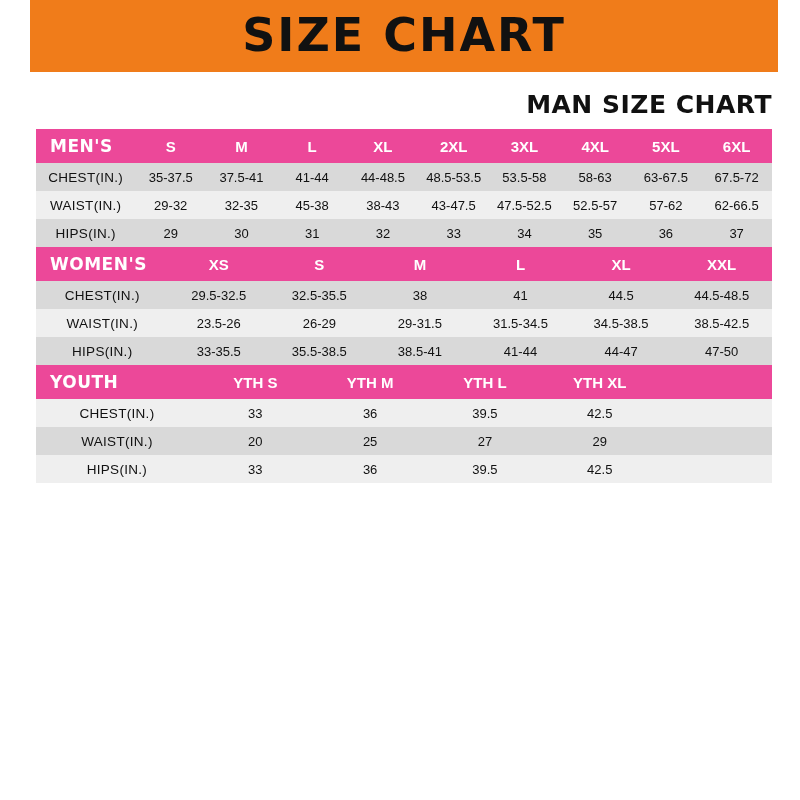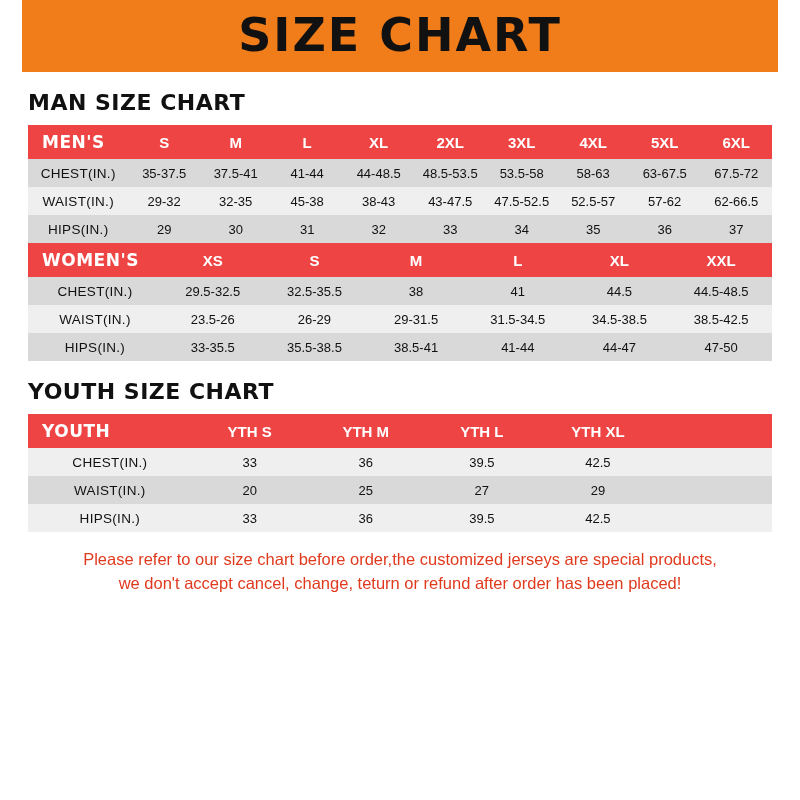--- a/index.html
+++ b/index.html
@@ -12,20 +12,21 @@
     background: #ffffff;
     font-family: "Liberation Sans", sans-serif;
     overflow: hidden;
   }
   .page {
     position: relative;
     width: 800px;
     height: 628px;
     background: #ffffff;
     box-sizing: border-box;
+    padding-left: 8px;
   }
   
   .header-band {
     position: relative;
     height: 72px;
     background: #f07c1a;
     display: flex;
     align-items: center;
     justify-content: center;
   }
@@ -52,44 +53,44 @@
     top: 0;
     width: 22px;
     height: 100%;
     background: #ffffff;
   }
   .content {
     padding: 0 28px;
     box-sizing: border-box;
   }
   .section-title {
-    text-align: left;
+    text-align: right;
     font-family: "DejaVu Sans", sans-serif;
     font-weight: bold;
-    font-size: 22px;
+    font-size: 25px;
     color: #111111;
     letter-spacing: 0.5px;
     margin: 18px 0 10px 0;
   }
   table.size-table {
     width: 100%;
     border-collapse: collapse;
     table-layout: fixed;
   }
   table.size-table th,
   table.size-table td {
     text-align: center;
     font-size: 13px;
     color: #111111;
     padding: 0;
     height: 28px;
     font-family: "Liberation Sans", sans-serif;
   }
   table.size-table thead tr {
-    background: #ef4444;
+    background: #ec4899;
     margin-top: 10px;
   }
   table.size-table thead th {
     color: #ffffff;
     font-weight: bold;
     font-size: 15px;
     height: 34px;
   }
   table.size-table thead th.corner {
     text-align: left;
@@ -254,21 +255,20 @@
           <td>33-35.5</td>
           <td>35.5-38.5</td>
           <td>38.5-41</td>
           <td>41-44</td>
           <td>44-47</td>
           <td>47-50</td>
         </tr>
       </tbody>
     </table>
 
-    <div class="section-title">YOUTH SIZE CHART</div>
     <table class="size-table youth-table">
       <colgroup>
         <col class="c0">
           <col>
           <col>
           <col>
           <col>
           <col>
       </colgroup>
       <thead>
@@ -302,19 +302,15 @@
           <td class="rowhead">HIPS(IN.)</td>
           <td>33</td>
           <td>36</td>
           <td>39.5</td>
           <td>42.5</td>
           <td></td>
         </tr>
       </tbody>
     </table>
 
-    <div class="footer-note">
-      <div>Please refer to our size chart before order,the customized jerseys are special products,</div>
-      <div>we don't accept cancel, change, teturn or refund after order has been placed!</div>
-    </div>
 
   </div>
 </div>
 
 </body></html>

